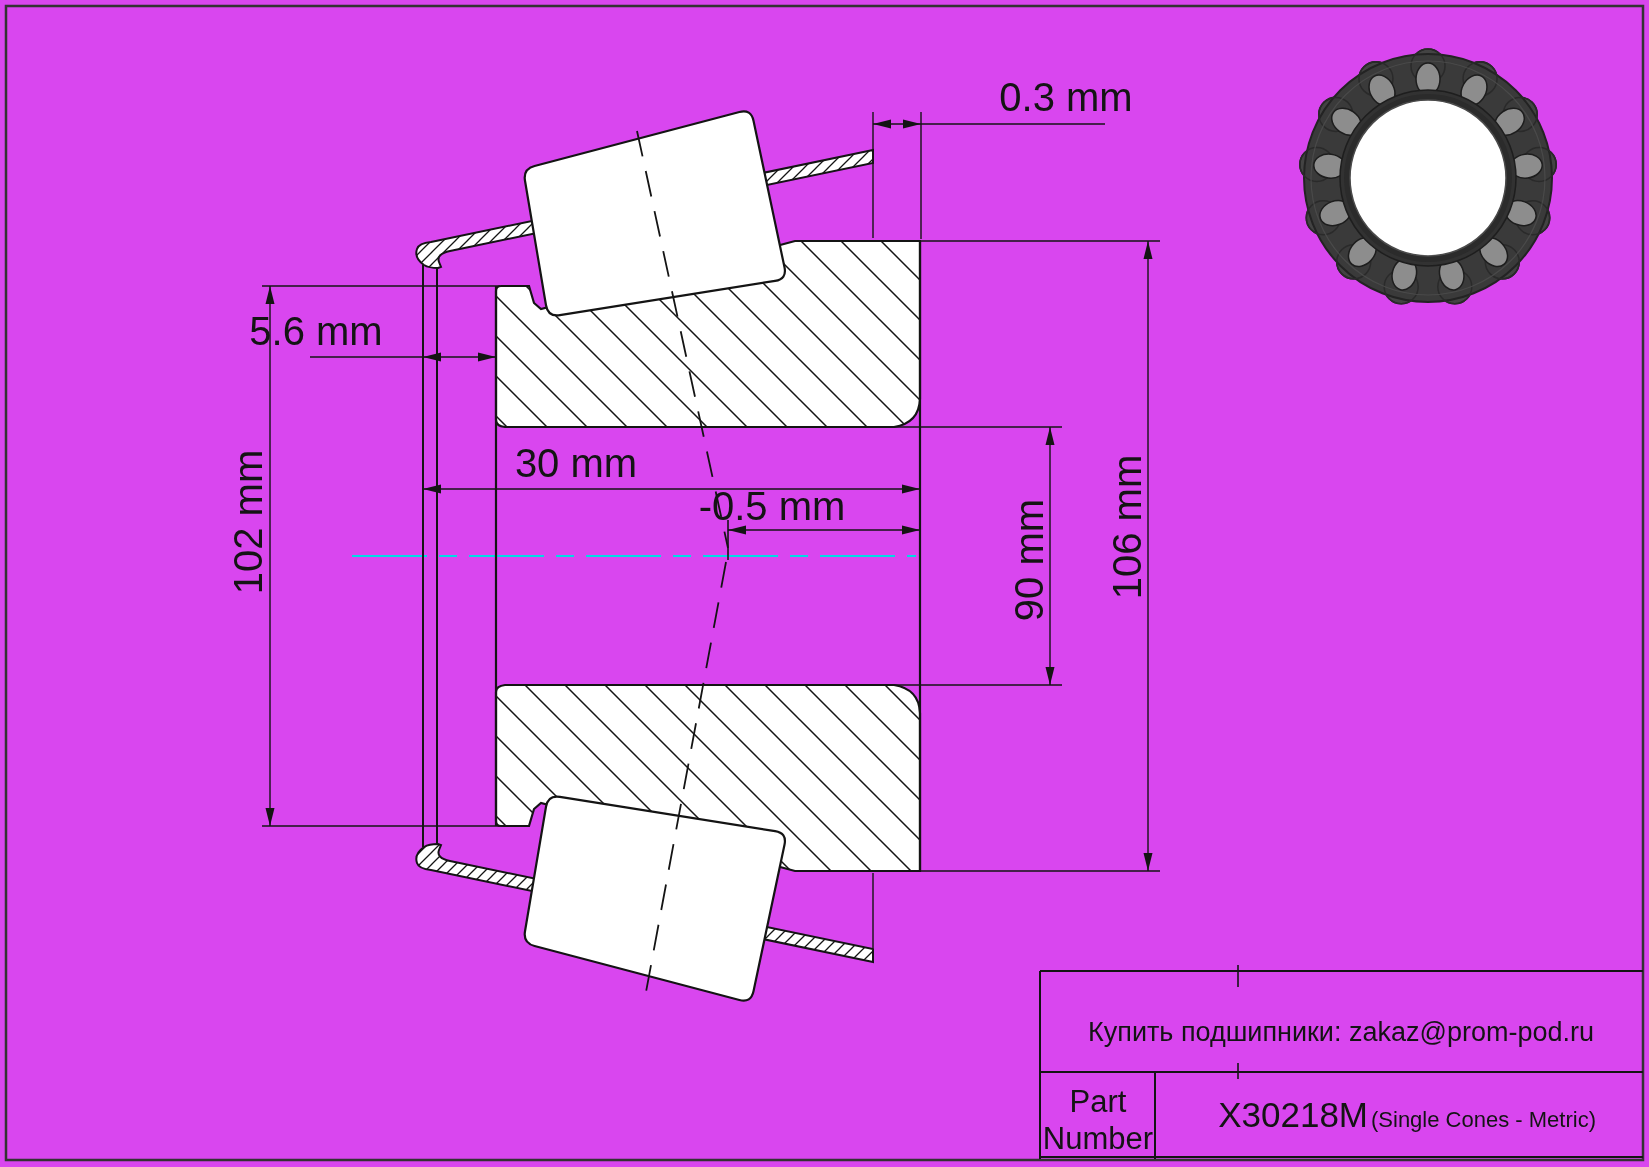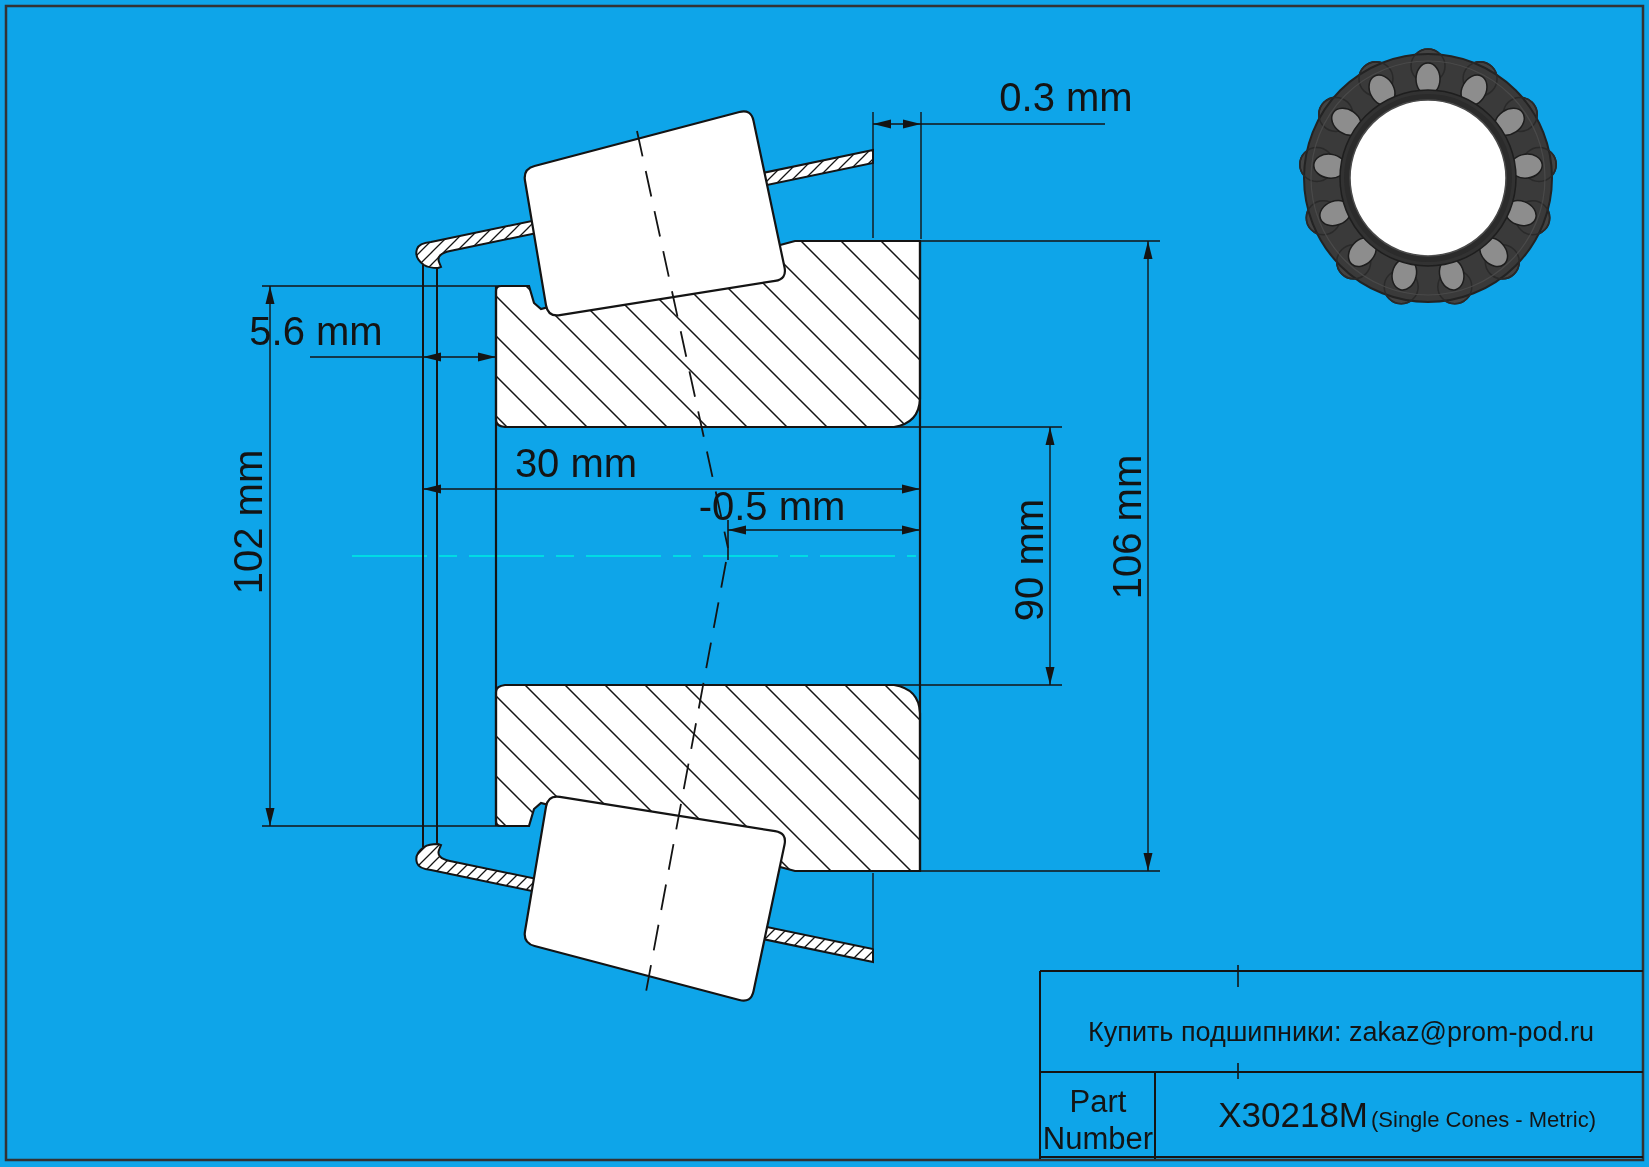--- a/index.html
+++ b/index.html
@@ -1,16 +1,16 @@
 <!DOCTYPE html>
 <html><head>
 <meta charset="utf-8">
 <style>
   html,body{margin:0;padding:0;background:#fff;}
-  #stage{position:relative;width:1649px;height:1167px;background:#0ea5e9;overflow:hidden;
+  #stage{position:relative;width:1649px;height:1167px;background:#d946ef;overflow:hidden;
          font-family:"Liberation Sans", sans-serif;}
   svg{position:absolute;left:0;top:0;}
   text{fill:#141414;}
 </style>
 </head>
 <body>
 
 <div id="stage">
 <svg width="1649" height="1167" viewBox="0 0 1649 1167">
   <defs>

